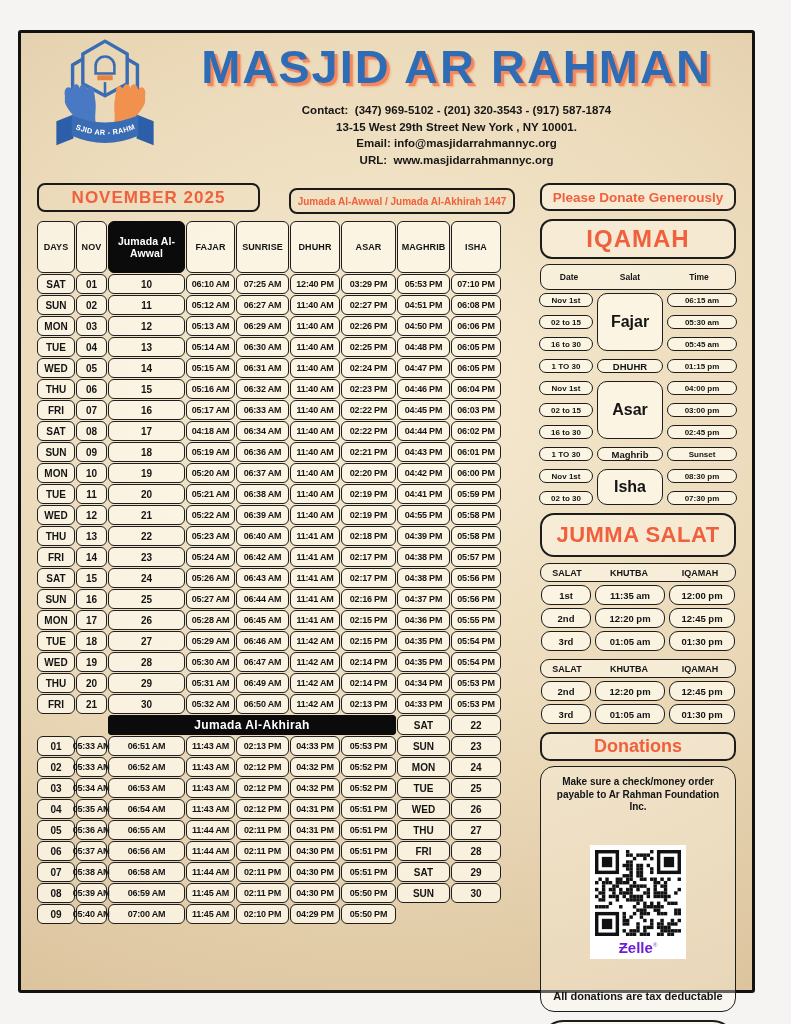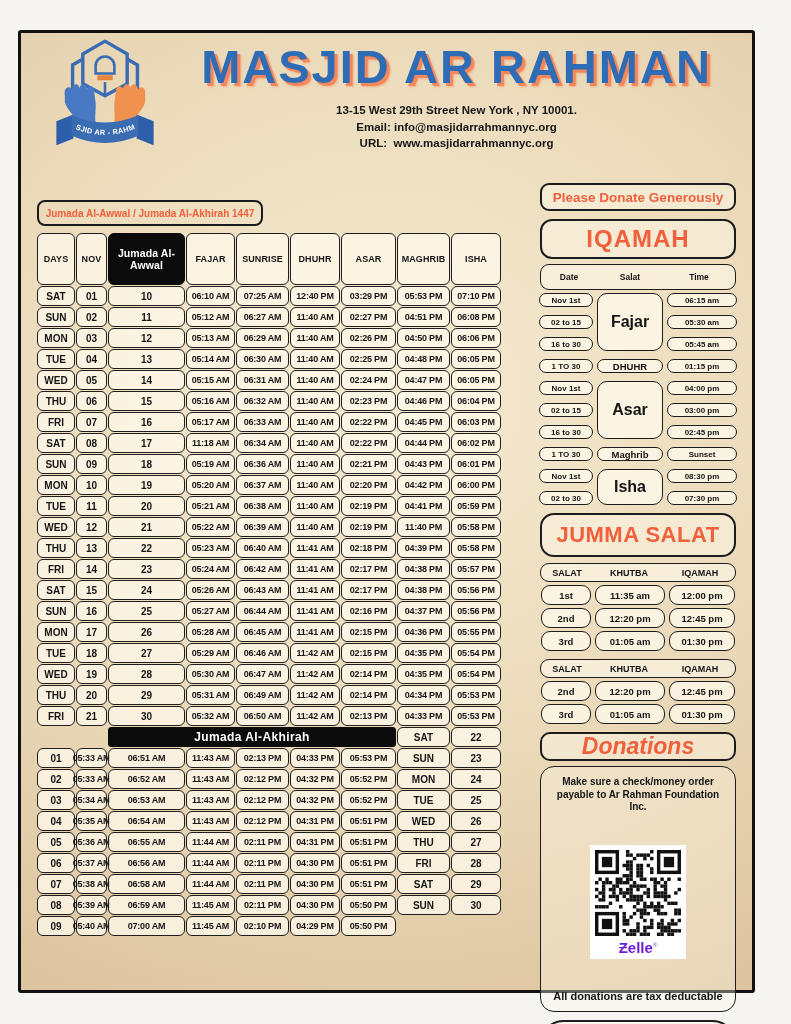--- a/index.html
+++ b/index.html
@@ -34,21 +34,21 @@
   .left-col { width: 478px; flex: 0 0 478px; }
   .right-col { width: 196px; margin-left: auto; display: flex; flex-direction: column; }
   
   .cal-titles { display: flex; justify-content: space-between; margin-bottom: 7px; }
   .month-box {
     width: 223px; height: 29px; border: 2.5px solid #1a1a1a; border-radius: 8px;
     display: flex; align-items: center; justify-content: center;
     color: #f0603c; font-weight: bold; font-size: 17px; letter-spacing: 1px;
   }
   .hijri-box {
-    width: 226px; height: 26px; margin-top: 17px; border: 2px solid #1a1a1a; border-radius: 8px;
+    width: 226px; height: 26px; margin-top: 5px; border: 2px solid #1a1a1a; border-radius: 8px;
     display: flex; align-items: center; justify-content: center;
     color: #f0603c; font-weight: bold; font-size: 10px;
   }
   .grid {
     display: grid;
     grid-template-columns: 38px 31px 77px 49px 53px 50px 55px 53px 50px;
     grid-template-rows: 52px;
     grid-auto-rows: 20px;
     gap: 1px;
   }
@@ -89,21 +89,21 @@
     display: flex; align-items: center; justify-content: center;
     font-weight: bold; color: #141414; font-size: 8px; white-space: nowrap;
   }
   .sp.salat { font-size: 9.5px; }
   .sp.salat.big { font-size: 16px; border-radius: 10px; }
   .jm-title { height: 44px; font-size: 22px; letter-spacing: .5px; border-radius: 14px; margin-bottom: 6px; }
   .jm-head { grid-template-columns: 52px 72px 1fr; height: 19px; font-size: 9px; }
   .jm-grid { display: grid; grid-template-columns: 50px 70px 66px; grid-auto-rows: 20px; gap: 3px 4px; margin-bottom: 8px; justify-content: center; }
   .jm-grid .sp { font-size: 9.5px; border-radius: 9px; }
   .sisters-note { border-radius: 12px; font-size: 12px; line-height: 1.25; padding: 4px 2px; margin-bottom: 5px; }
-  .don-title { height: 29px; font-size: 23px; border-radius: 10px; margin-bottom: 5px; font-style: italic; }
+  .don-title { height: 29px; font-size: 18px; border-radius: 10px; margin-bottom: 5px; }
   .don-card {
     border: 1.8px solid #1c1c1c; border-radius: 14px; background: rgba(254,249,234,.35);
     padding: 9px 8px 8px; display: flex; flex-direction: column; align-items: center;
     margin-bottom: 8px;
     gap: 24px;
   }
   .don-note { font-size: 10px; font-weight: bold; color: #141414; text-align: center; line-height: 1.25; margin-bottom: 7px; }
   .qr-white { background: #fff; padding: 5px 5px 2px; width: 96px; display: flex; flex-direction: column; align-items: center; }
   .zelle { font-size: 15px; font-weight: bold; color: #6d1ed4; line-height: 18px; }
   .zelle sup { font-size: 6px; color: #9a7bd4; }
@@ -135,31 +135,33 @@
         <path d="M36 93 Q75 110 114 93 L114 117 Q75 134 36 117 Z" fill="#3a6cb4"></path>
         <path id="ribbonArc" d="M38 108 Q75 124 112 108" fill="none"></path>
         <text font-size="8.6" font-weight="bold" fill="#ffffff" letter-spacing=".4">
           <textPath href="#ribbonArc" startOffset="50%" text-anchor="middle">MASJID AR - RAHMAN</textPath>
         </text>
       </svg>
     </div>
     <div class="hdr-right">
       <div class="big-title">MASJID AR RAHMAN</div>
       <div class="contact-block">
+        <div class="line"><span>Contact:</span>&nbsp; <span>(347) 969-5102 - (201) 320-3543 - (917) 587-1874</span></div>
         <div class="line">13-15 West 29th Street New York , NY 10001.</div>
         <div class="line"><span>Email:</span> <span>info@masjidarrahmannyc.org</span></div>
         <div class="line"><span>URL:</span>&nbsp; <span>www.masjidarrahmannyc.org</span></div>
       </div>
     </div>
   </div>
 
   <div class="content">
 
     <div class="left-col">
       <div class="cal-titles">
+        <div class="month-box">NOVEMBER 2025</div>
         <div class="hijri-box">Jumada Al-Awwal / Jumada Al-Akhirah 1447</div>
       </div>
       <div class="grid" id="prayer-grid">
           <div class="cell head">DAYS</div>
           <div class="cell head">NOV</div>
           <div class="cell head dark">Jumada Al-Awwal</div>
           <div class="cell head">FAJAR</div>
           <div class="cell head">SUNRISE</div>
           <div class="cell head">DHUHR</div>
           <div class="cell head">ASAR</div>
@@ -224,21 +226,21 @@
           <div class="cell lab">16</div>
           <div class="cell time">05:17 AM</div>
           <div class="cell time">06:33 AM</div>
           <div class="cell time">11:40 AM</div>
           <div class="cell time">02:22 PM</div>
           <div class="cell time">04:45 PM</div>
           <div class="cell time">06:03 PM</div>
           <div class="cell lab">SAT</div>
           <div class="cell lab">08</div>
           <div class="cell lab">17</div>
-          <div class="cell time">11:18 AM</div>
+          <div class="cell time">04:18 AM</div>
           <div class="cell time">06:34 AM</div>
           <div class="cell time">11:40 AM</div>
           <div class="cell time">02:22 PM</div>
           <div class="cell time">04:44 PM</div>
           <div class="cell time">06:02 PM</div>
           <div class="cell lab">SUN</div>
           <div class="cell lab">09</div>
           <div class="cell lab">18</div>
           <div class="cell time">05:19 AM</div>
           <div class="cell time">06:36 AM</div>
@@ -264,21 +266,21 @@
           <div class="cell time">02:19 PM</div>
           <div class="cell time">04:41 PM</div>
           <div class="cell time">05:59 PM</div>
           <div class="cell lab">WED</div>
           <div class="cell lab">12</div>
           <div class="cell lab">21</div>
           <div class="cell time">05:22 AM</div>
           <div class="cell time">06:39 AM</div>
           <div class="cell time">11:40 AM</div>
           <div class="cell time">02:19 PM</div>
-          <div class="cell time">11:40 PM</div>
+          <div class="cell time">04:55 PM</div>
           <div class="cell time">05:58 PM</div>
           <div class="cell lab">THU</div>
           <div class="cell lab">13</div>
           <div class="cell lab">22</div>
           <div class="cell time">05:23 AM</div>
           <div class="cell time">06:40 AM</div>
           <div class="cell time">11:41 AM</div>
           <div class="cell time">02:18 PM</div>
           <div class="cell time">04:39 PM</div>
           <div class="cell time">05:58 PM</div>

